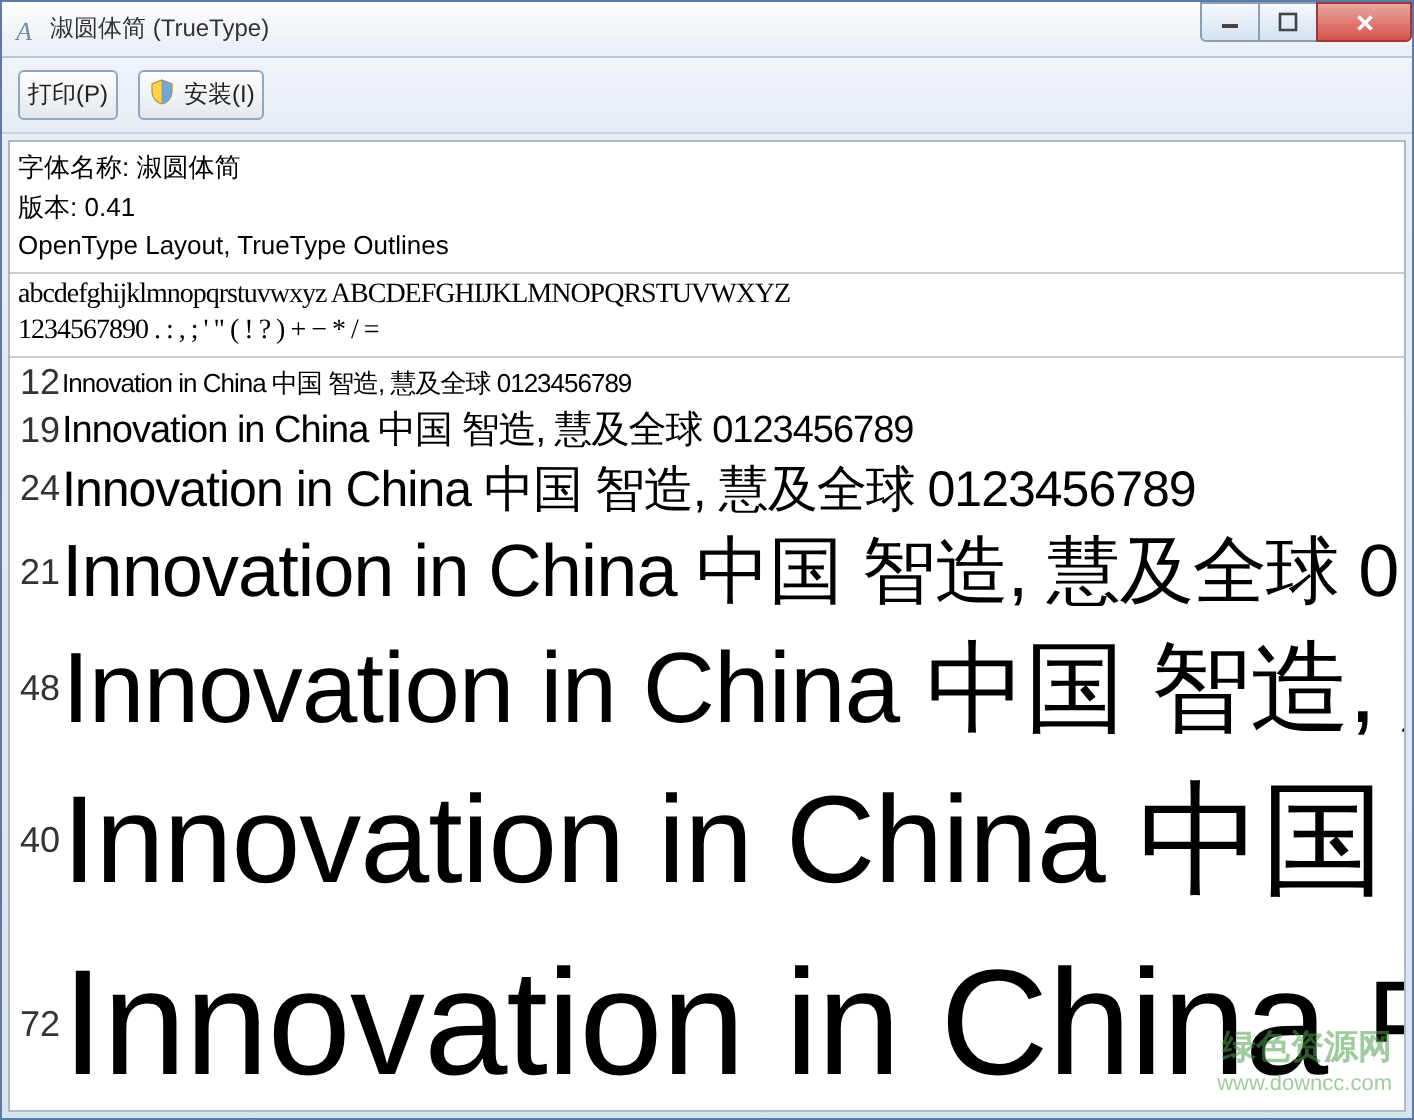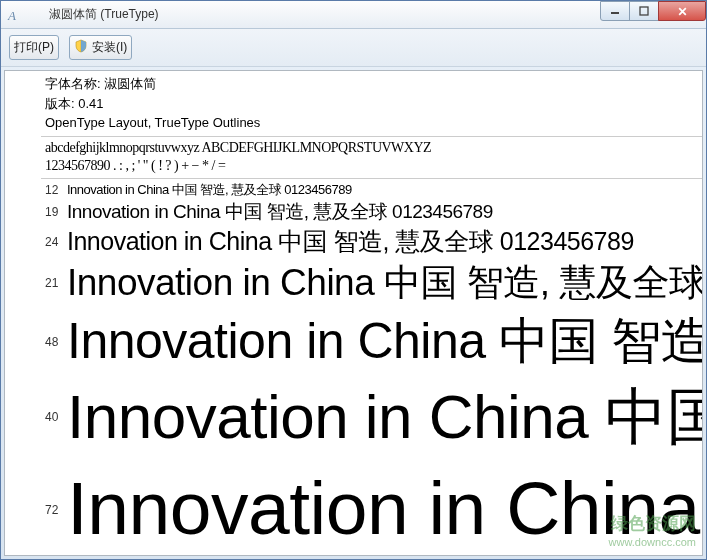--- a/index.html
+++ b/index.html
@@ -39,21 +39,20 @@
       display: inline-flex;
       align-items: center;
       justify-content: center;
       font-size: 12px;
       color: #6b8cae;
     }
     .titlebar-text {
       font-size: 12px;
       color: #333;
       filter: blur(0.3px);
-      margin-left: 24px;
     }
     .win-controls {
       position: absolute;
       right: 0;
       top: 0;
       display: flex;
     }
     .win-btn {
       width: 30px;
       height: 20px;
@@ -98,21 +97,20 @@
     .shield-icon {
       display: inline-block;
     }
     .content {
       flex: 1;
       background: #fff;
       margin: 3px;
       border: 1px solid #b0b8c0;
       overflow: hidden;
       position: relative;
-      padding-left: 36px;
     }
     .font-info {
       padding: 3px 4px;
       font-size: 13px;
       line-height: 1.5;
       color: #000;
       border-bottom: 1px solid #ccc;
       font-family: "Segoe UI","Microsoft YaHei", sans-serif;
     }
     .glyph-sample {
@@ -136,27 +134,28 @@
       white-space: nowrap;
       overflow: hidden;
       font-family: "Arial Narrow","Segoe UI","Microsoft YaHei", sans-serif;
       font-stretch: condensed;
       font-weight: 300;
       color: #000;
       letter-spacing: -0.5px;
     }
     .sample-size {
       width: 22px;
-      font-size: 12px;
+      font-size: 18px;
       font-family: "Segoe UI", sans-serif;
       font-stretch: normal;
       color: #333;
       flex-shrink: 0;
       letter-spacing: 0;
       align-self: center;
+      text-align: center;
     }
     .watermark {
       position: absolute;
       right: 6px;
       bottom: 6px;
       font-size: 11px;
       text-align: right;
       line-height: 1.3;
     }
     .watermark .wm-top {

